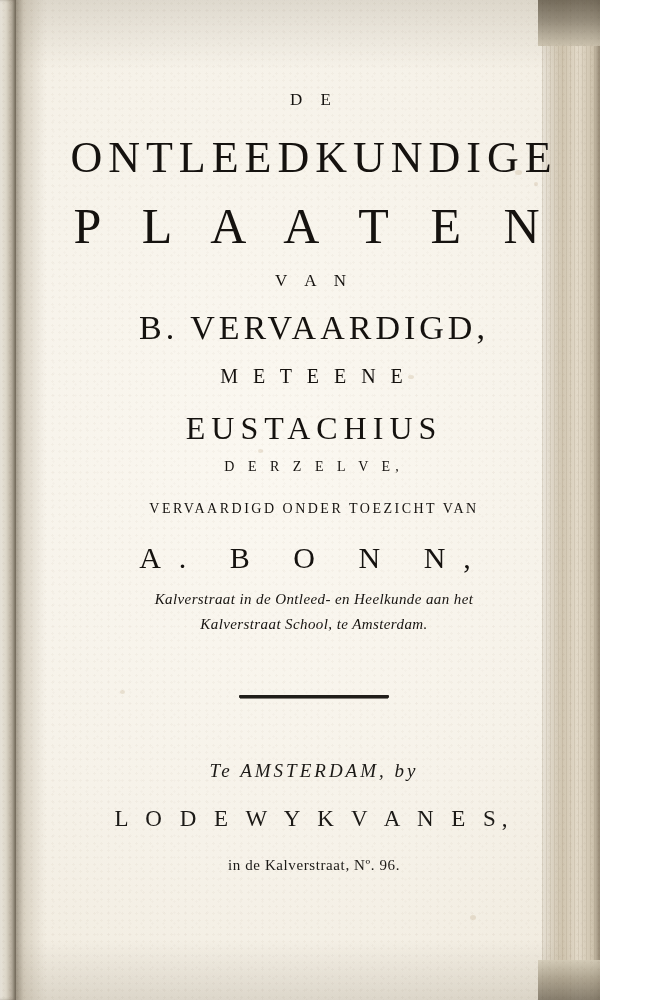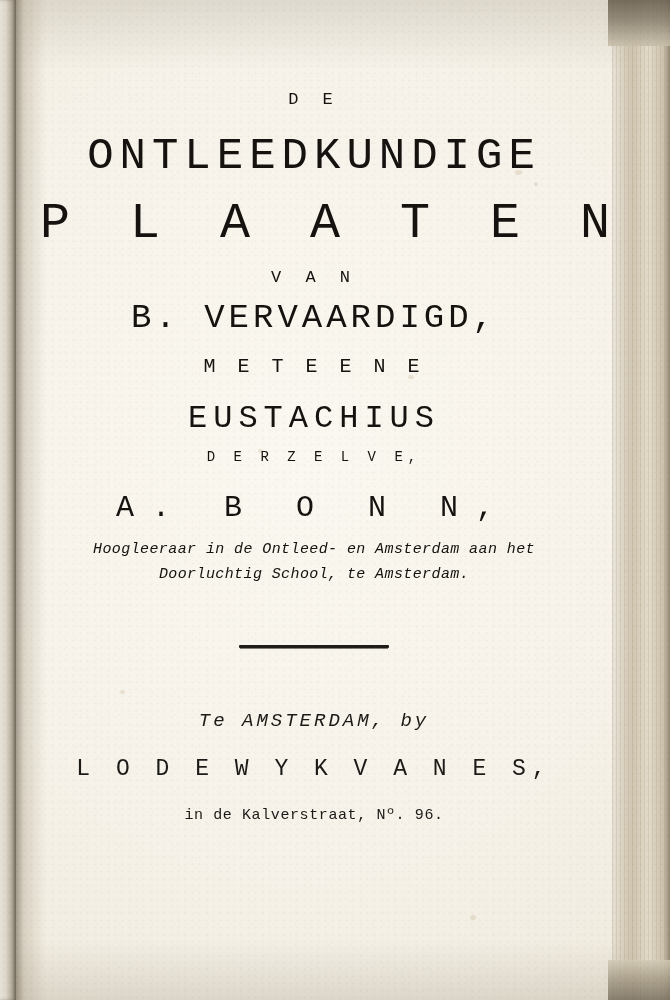--- a/index.html
+++ b/index.html
@@ -2,25 +2,25 @@
 <html><head>
 <meta charset="utf-8">
 <style>
   html, body {
     margin: 0;
     padding: 0;
     background: #ffffff;
   }
   #page {
     position: relative;
-    width: 670px;
+    width: 600px;
     height: 1000px;
     overflow: hidden;
     background: #4d7c0f;
-    font-family: Liberation Mono, monospace;
+    font-family: Liberation Serif, serif;
   }
 
   
   .photo-bg {
     position: absolute;
     inset: 0;
     background:
       
       linear-gradient(to left, rgba(90,75,55,0.55) 0px, rgba(120,105,80,0.22) 16px, rgba(0,0,0,0) 52px),
       
@@ -86,21 +86,21 @@
     text-align: center;
   }
   .ln {
     display: block;
     white-space: nowrap;
     color: #15120f;
   }
   .l-de      { font-size: 17px; letter-spacing: 7px;  margin-bottom: 22px; }
   .l-ontleed { font-size: 44px; letter-spacing: 6px;  margin-bottom: 14px; }
   .l-plaaten { font-size: 50px; letter-spacing: 15px; margin-bottom: 16px; font-weight: 400; }
-  .l-van     { font-size: 17px; letter-spacing: 7px;  margin-bottom: 12px; }
+  .l-van     { font-size: 17px; letter-spacing: 7px;  margin-bottom: 18px; }
   .l-eust    { font-size: 34px; letter-spacing: 4px;  margin-bottom: 18px; }
   .l-met     { font-size: 20px; letter-spacing: 5px;  margin-bottom: 22px; }
   .l-verk    { font-size: 32px; letter-spacing: 6px;  margin-bottom: 12px; }
   .l-derz    { font-size: 14px; letter-spacing: 5px;  margin-bottom: 26px; }
   .l-verv    { font-size: 14px; letter-spacing: 2.5px; margin-bottom: 24px; }
   .l-bonn    { font-size: 30px; letter-spacing: 18px; margin-bottom: 16px; }
   .l-sub1    { font-size: 15px; font-style: italic; letter-spacing: .4px; margin-bottom: 8px; }
   .l-sub2    { font-size: 15px; font-style: italic; letter-spacing: .4px; }
 
   .rule {
@@ -156,23 +156,24 @@
 
     <div class="title-block">
       <span class="ln l-de">D E</span>
       <span class="ln l-ontleed">ONTLEEDKUNDIGE</span>
       <span class="ln l-plaaten">P L A A T E N</span>
       <span class="ln l-van">V A N</span>
       <span class="ln l-eust">B. VERVAARDIGD,</span>
       <span class="ln l-met">M E T  E E N E</span>
       <span class="ln l-verk">EUSTACHIUS</span>
       <span class="ln l-derz">D E R Z E L V E,</span>
+      <span class="ln l-verv">VERVAARDIGD ONDER TOEZICHT VAN</span>
       <span class="ln l-bonn">A.  B O N N,</span>
-      <span class="ln l-sub1">Hoogleeraar in de Ontleed- en Amsterdam aan het</span>
-      <span class="ln l-sub2">Doorluchtig School, te Amsterdam.</span>
+      <span class="ln l-sub1">Kalverstraat in de Ontleed- en Heelkunde aan het</span>
+      <span class="ln l-sub2">Kalverstraat School, te Amsterdam.</span>
 
       <div class="rule"></div>
 
       <div class="imprint">
         <span class="i-1">Te AMSTERDAM, by</span>
         <span class="i-2">L O D E W Y K  V A N  E S,</span>
         <span class="i-3">in de Kalverstraat, Nº. 96.</span>
       </div>
     </div>
 

